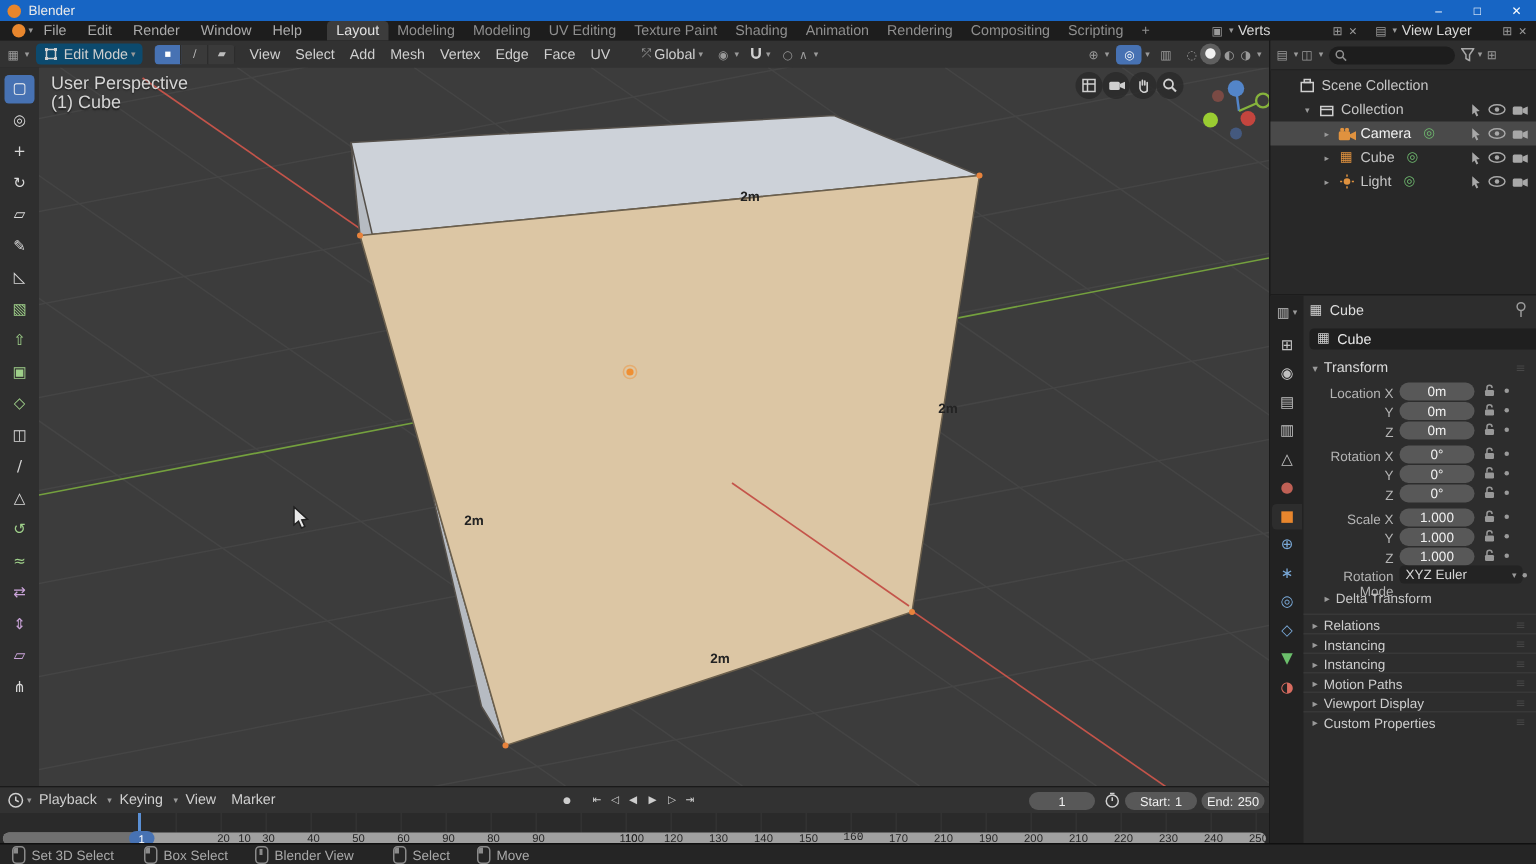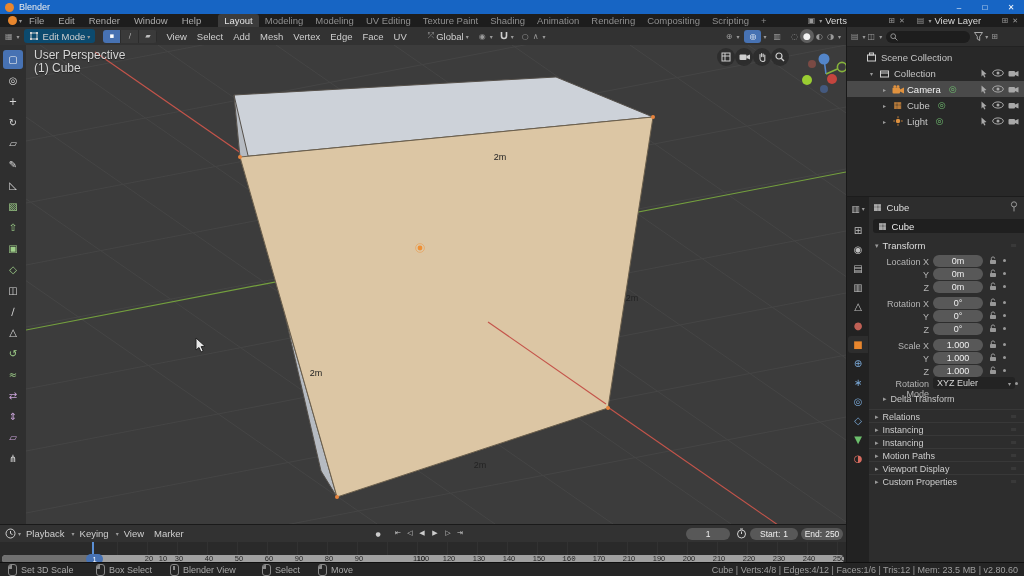--- a/index.html
+++ b/index.html
@@ -25,21 +25,21 @@
   .modechip{background:#0c4a6e;border-radius:3px;height:14px;display:flex;align-items:center;padding:0 5px;margin:16px 4px;}
   .selmode{width:17px;height:13px;background:#3a3a3a;display:flex;align-items:center;justify-content:center;font-size:7px;color:#bdbdbd;border-right:1px solid #2c2c2c;}
   .selmode.active{background:#4772b3;color:#fff;}
   
   #toolcol{left:0;top:45px;width:26px;height:479px;background:#2f2f2f;border-right:1px solid #272727;}
   .tool{position:absolute;left:3px;width:20px;height:19px;border-radius:3px;display:flex;align-items:center;justify-content:center;font-size:10px;}
   .tool.active{background:#4772b3;}
   
   #viewport{left:26px;top:45px;width:820px;height:479px;background:#3c3c3c;overflow:hidden;}
   .ovl{position:absolute;font-size:12px;color:#d5d5d5;text-shadow:0 1px 1px rgba(0,0,0,.5);}
-  .edgelabel{position:absolute;font-size:9px;font-weight:normal;color:#232323;transform:translate(-50%,-50%);margin-top:26px;}
+  .edgelabel{position:absolute;font-size:9px;font-weight:bold;color:#232323;transform:translate(-50%,-50%);}
   .navbtn{position:absolute;width:18px;height:18px;border-radius:50%;background:rgba(40,40,40,.75);display:flex;align-items:center;justify-content:center;}
   
   #outliner{left:846px;top:27px;width:178px;height:169px;background:#282828;border-left:1px solid #191919;font-size:9.5px;}
   #outliner-header{position:absolute;left:0;top:0;width:178px;height:19px;background:#2e2e2e;border-bottom:1px solid #222;display:flex;align-items:center;}
   .searchbox{width:76px;height:12px;background:#1d1d1d;border-radius:6px;display:flex;align-items:center;padding:0 4px;margin:0 4px;}
   .outrow{position:absolute;left:0;width:178px;height:16px;display:flex;align-items:center;color:#c6c6c6;}
   .outrow.selected{background:#4a4a4a;color:#f2f2f2;}
   .outicon{display:inline-flex;width:13px;justify-content:center;margin-right:3px;}
   .rowicons{position:absolute;right:6px;display:flex;gap:4px;align-items:center;}
   
@@ -730,34 +730,33 @@
           <div class="tick" style="left: 807px;">240</div>
           <div class="tick" style="left: 837px;">250</div>
         </div>
       <div style="position:absolute;left:84px;top:-1px;width:17px;height:10px;background:#4772b3;border-radius:5px;color:#fff;font-size:7.5px;display:flex;align-items:center;justify-content:center;">1</div>
     </div>
   </div>
 
   <div class="abs" id="statusbar">
     <span class="hint" style="left:8px;">
         <span class="mouse l"></span>
-        <span>Set 3D Scale</span>
+        <span>Set 3D Select</span>
       </span>
     <span class="hint" style="left:96px;">
         <span class="mouse l"></span>
         <span>Box Select</span>
       </span>
     <span class="hint" style="left:170px;">
         <span class="mouse m"></span>
         <span>Blender View</span>
       </span>
     <span class="hint" style="left:262px;">
         <span class="mouse l"></span>
         <span>Select</span>
       </span>
     <span class="hint" style="left:318px;">
         <span class="mouse l"></span>
         <span>Move</span>
       </span>
-    <span style="position:absolute;right:6px;top:0;height:14px;display:flex;align-items:center;color:#9f9f9f;">Cube | Verts:4/8 | Edges:4/12 | Faces:1/6 | Tris:12 | Mem: 23.5 MB | v2.80.60</span>
   </div>
 
 </div>
 
 </body></html>

